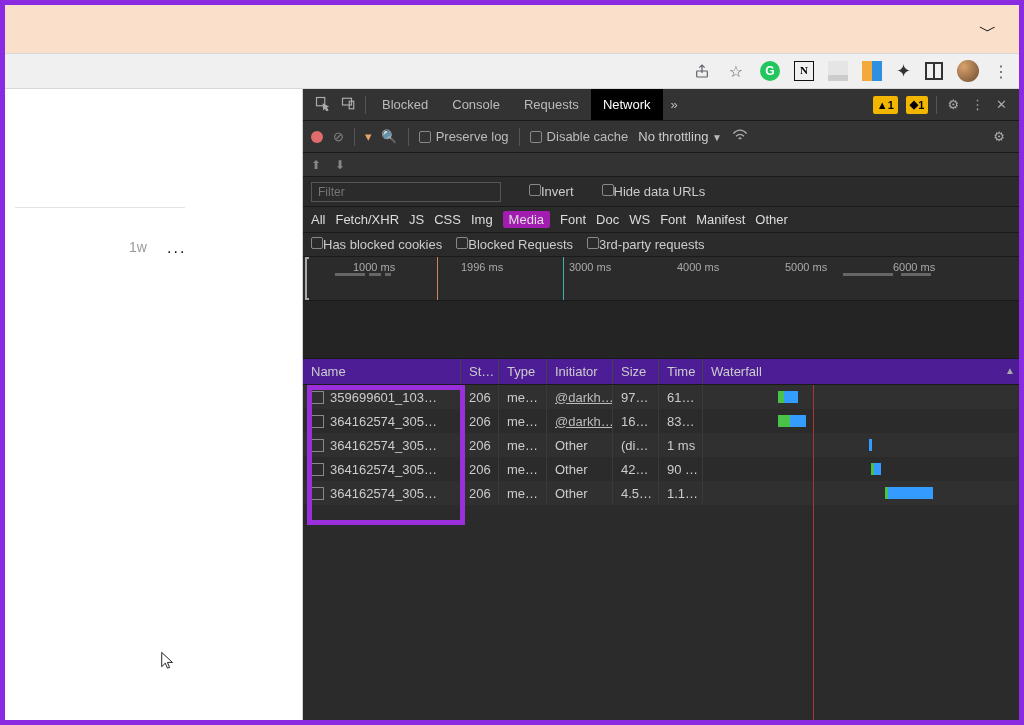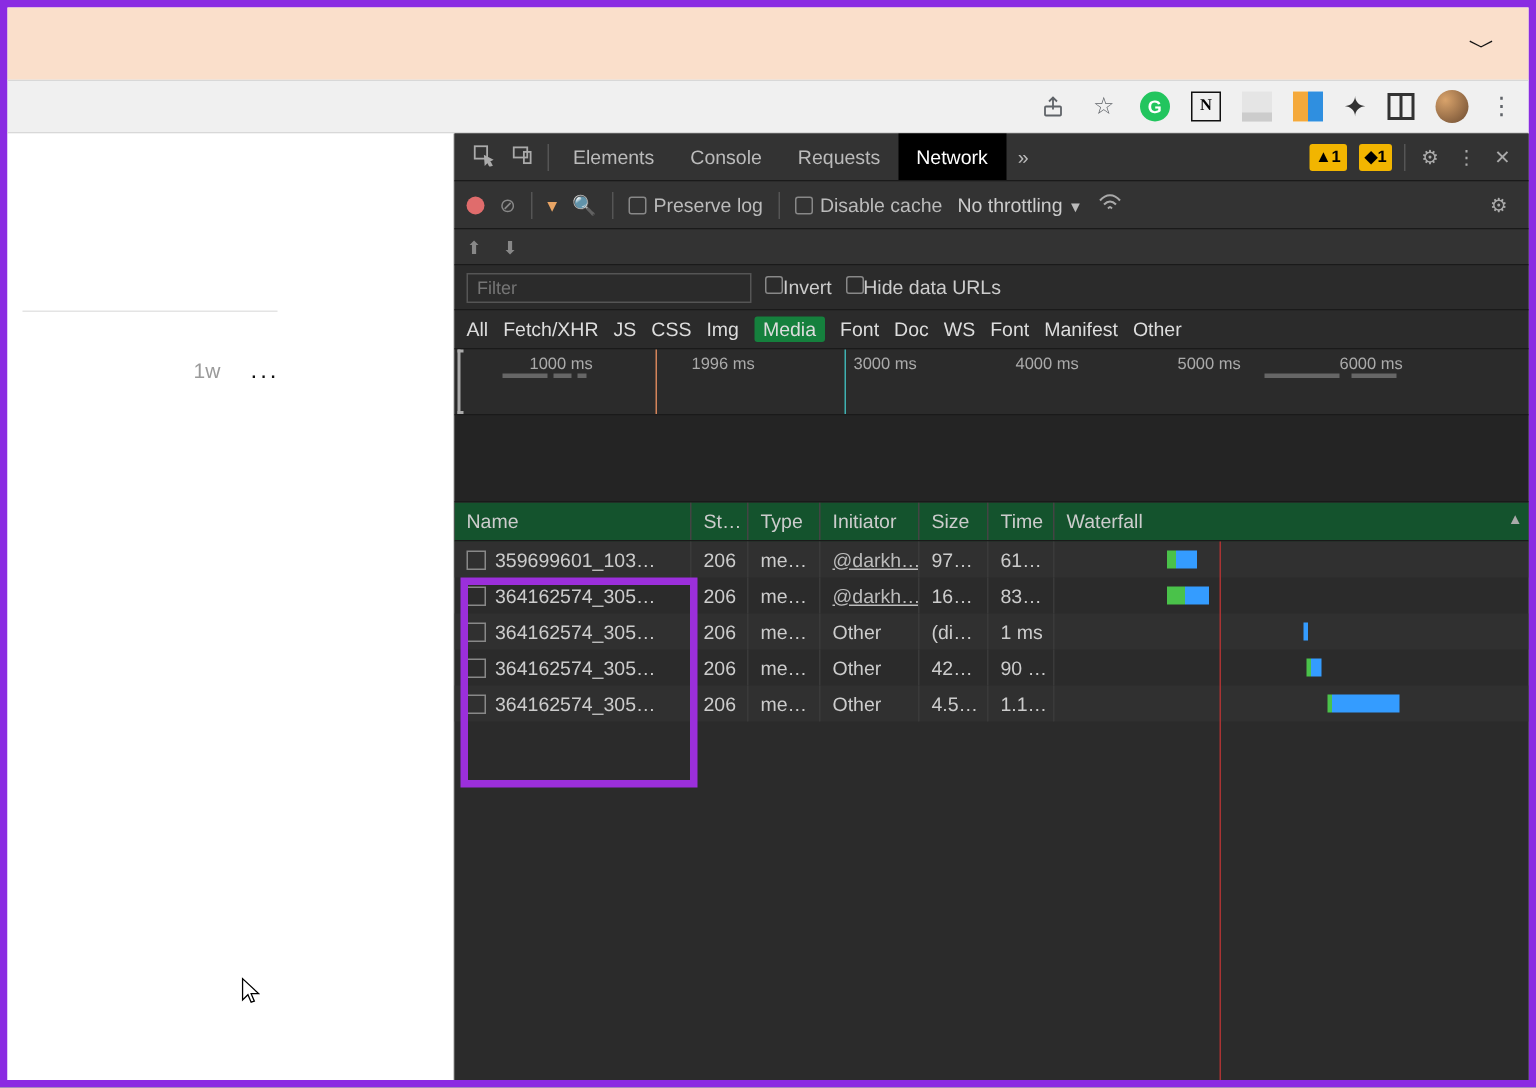--- a/index.html
+++ b/index.html
@@ -72,44 +72,44 @@
   .nt-bar .chk{ display:flex; align-items:center; gap:5px; color:#bbb;}
   .chkbox{ width:12px;height:12px;border:1px solid #888; display:inline-block; border-radius:2px}
   .nt-bar .sep{ width:1px;height:18px;background:#555;}
   .throtcaret{color:#bbb; font-size:10px;}
 
   
   .updown{ height:24px; background:#333; display:flex; align-items:center; padding:0 8px; gap:14px; color:#888; border-bottom:1px solid #1a1a1a;}
   .arrow{font-size:12px;}
 
   
-  .filterrow{ height:30px; background:#2b2b2b; display:flex; align-items:center; padding:0 8px; gap:9px; border-bottom:1px solid #1a1a1a; font-size:13px;}
+  .filterrow{ height:30px; background:#2b2b2b; display:flex; align-items:center; padding:0 8px; gap:28px; border-bottom:1px solid #1a1a1a; font-size:13px;}
   .filterinput{ width:190px; height:20px; background:#2b2b2b; border:1px solid #555; color:#888; padding:0 6px; font-size:12px;}
 
   
   .chips{ background:#2b2b2b; padding:4px 8px; font-size:13px; display:flex; gap:10px; align-items:center; border-bottom:1px solid #1a1a1a;}
   .chip{ color:#ddd; cursor:pointer;}
-  .chip.sel{ background:#15803d; padding:1px 6px; border-radius:2px;}
+  .chip.sel{ background:#a21caf; padding:1px 6px; border-radius:2px;}
 
   
   .chkrow{ padding:4px 8px; font-size:13px; display:flex; gap:14px; border-bottom:1px solid #1a1a1a;}
 
   
   .timeline{ height:44px; background:#2b2b2b; position:relative; border-bottom:1px solid #1a1a1a;}
   .timeline .tick{ position:absolute; top:4px; font-size:11px; color:#aaa;}
   .timeline .bracket{ position:absolute; left:2px; top:0; bottom:0; width:4px; border:2px solid #aaa; border-right:none;}
   .marker{position:absolute; top:16px; width:18px; height:3px; background:#666;}
   .vline{position:absolute; top:0; bottom:0; width:1px;}
 
   
   .tl-space{ height:58px; background:#242424; border-bottom:1px solid #1a1a1a;}
 
   
   .ntable{ flex:1; background:#2b2b2b; font-size:13px; position:relative; overflow:hidden;}
-  .thead{ display:flex; height:26px; align-items:center; background:#14532d; border-bottom:1px solid #1a1a1a; color:#ccc;}
+  .thead{ display:flex; height:26px; align-items:center; background:#4c1d95; border-bottom:1px solid #1a1a1a; color:#ccc;}
   .th{ padding:0 8px; border-right:1px solid #444; height:100%; display:flex; align-items:center; overflow:hidden; white-space:nowrap;}
   .c-name{flex:0 0 158px;} .c-st{flex:0 0 38px;} .c-type{flex:0 0 48px;} .c-init{flex:0 0 66px;}
   .c-size{flex:0 0 46px;} .c-time{flex:0 0 44px;} .c-wf{flex:1; position:relative;}
   .tri{ position:absolute; right:4px; top:6px; font-size:10px; color:#aaa;}
   .trow{ display:flex; height:24px; align-items:center; color:#ccc;}
   .trow.alt{ background:#303030;}
   .td{ padding:0 8px; border-right:1px solid #3a3a3a; height:100%; display:flex; align-items:center; overflow:hidden; white-space:nowrap;}
   .td a{color:#bcbcbc; text-decoration:underline;}
   .sq{width:13px;height:13px;border:1px solid #888; margin-right:6px; flex-shrink:0;}
   .wfcell{position:relative; height:100%; flex:1;}
@@ -169,21 +169,21 @@
               <path d="M11 11l6 3-2 1 2 4-1.5.7-2-4-2 2z" fill="#aaa"></path>
             </svg>
         </span>
         <span class="t-ico">
           <svg width="15" height="15" viewBox="0 0 20 20" fill="none" stroke="#aaa" stroke-width="1.6">
               <rect x="2" y="3" width="12" height="9"></rect>
               <rect x="11" y="7" width="6" height="10"></rect>
             </svg>
         </span>
         <span class="t-sep"></span>
-        <span class="tab">Elements</span>
+        <span class="tab">Blocked</span>
         <span class="tab">Console</span>
         <span class="tab">Requests</span>
         <span class="tab active">Network</span>
         <span class="more">»</span>
         <span class="right">
           <span class="badge warn">▲ <span>1</span></span>
           <span class="badge err">◆ <span>1</span></span>
           <span class="t-sep"></span>
           <span class="gear">⚙</span>
           <span class="gear">⋮</span>
@@ -236,20 +236,25 @@
         <span class="chip">Img</span>
         <span class="chip sel">Media</span>
         <span class="chip">Font</span>
         <span class="chip">Doc</span>
         <span class="chip">WS</span>
         <span class="chip">Font</span>
         <span class="chip">Manifest</span>
         <span class="chip">Other</span>
       </div>
 
+      <div class="chkrow">
+        <span class="chk"><span class="chkbox"></span><span>Has blocked cookies</span></span>
+        <span class="chk"><span class="chkbox"></span><span>Blocked Requests</span></span>
+        <span class="chk"><span class="chkbox"></span><span>3rd-party requests</span></span>
+      </div>
 
       <div class="timeline">
         <div class="bracket"></div>
         <span class="tick" style="left:50px">1000 ms</span>
         <span class="tick" style="left:158px">1996 ms</span>
         <span class="tick" style="left:266px">3000 ms</span>
         <span class="tick" style="left:374px">4000 ms</span>
         <span class="tick" style="left:482px">5000 ms</span>
         <span class="tick" style="left:590px">6000 ms</span>
         <span class="marker" style="left:32px;width:30px"></span>

